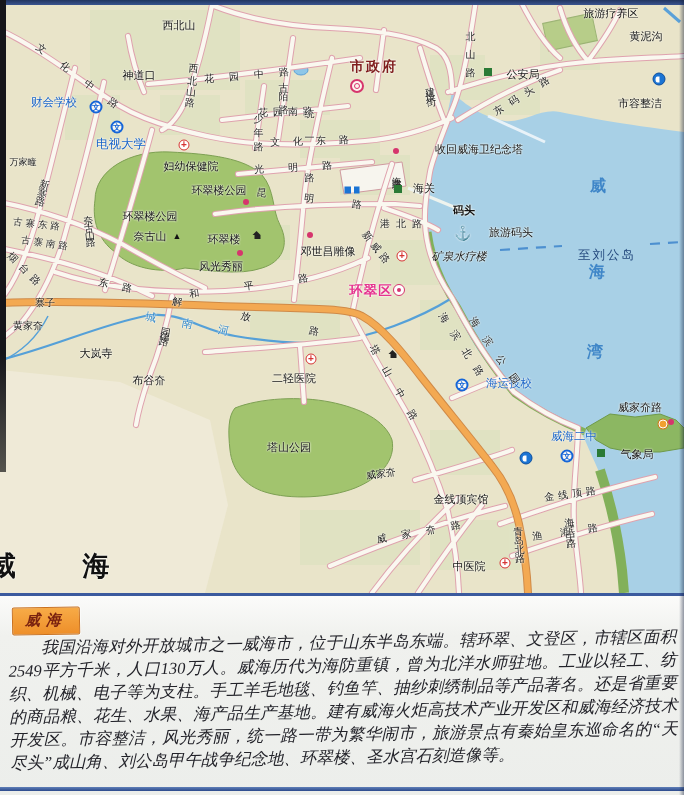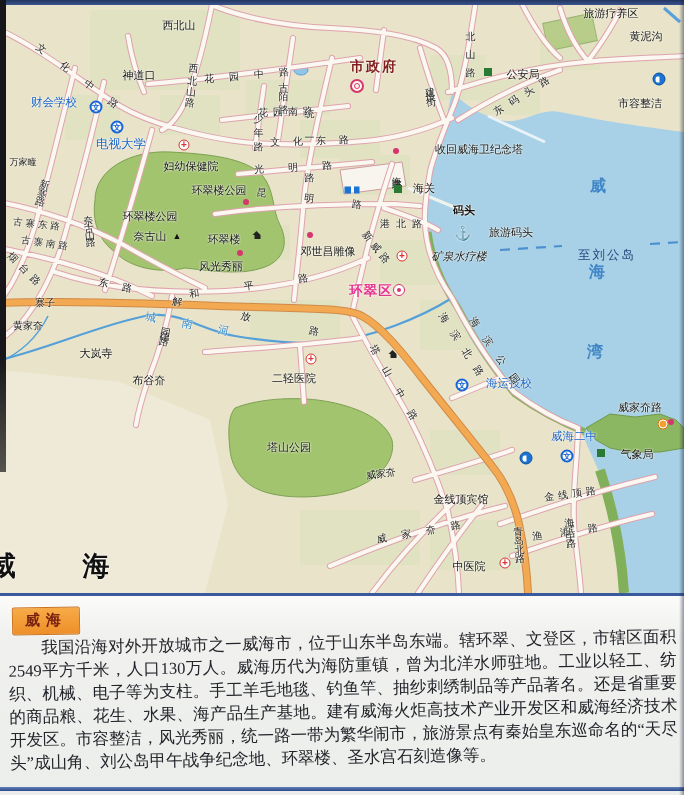--- a/index.html
+++ b/index.html
@@ -53,21 +53,21 @@
   
   .top-border{position:absolute;left:0;top:0;width:684px;height:5px;
       background:linear-gradient(#22355f,#3a5490);z-index:30;}
   .left-edge{position:absolute;left:0;top:0;width:6px;height:472px;
       background:linear-gradient(180deg,#15151a 75%,#55544e);z-index:30;}
   .right-shade{position:absolute;right:0;top:0;width:5px;height:795px;
       background:linear-gradient(90deg,rgba(20,30,60,0),rgba(20,30,60,.45));z-index:31;}
   
   .info-section{position:absolute;left:0;top:593px;width:684px;height:202px;
       background:linear-gradient(#fbfbfa,#f0f1ee 20%,#eceeeb);
-      border-top:3px solid #3b5a9e;box-sizing:border-box;z-index:20;}
+      border-top:3px solid #3b5a9e;box-sizing:border-box;z-index:20;font-style:italic;}
   .info-tag{position:absolute;left:12px;top:11px;padding:3px 12px 4px 12px;
       background:linear-gradient(#f7ab47,#ee8f2a);border:1px solid #c9711f;border-radius:2px;
       color:#7a2210;font-weight:bold;font-size:15px;letter-spacing:6px;
       transform:rotate(-1deg);box-shadow:0 0 0 1px rgba(255,255,255,.5);}
   .info-text{position:absolute;left:8px;top:36px;width:668px;margin:0;
       font-family:"Liberation Serif",serif;font-size:16.5px;line-height:23px;color:#23232a;
       text-align:justify;text-indent:2em;transform:rotate(-1deg);transform-origin:40% 0;}
   .bottom-border{position:absolute;left:0;top:787px;width:684px;height:4px;
       background:linear-gradient(#6080b8,#2c4a8c);z-index:25;}
 </style>

